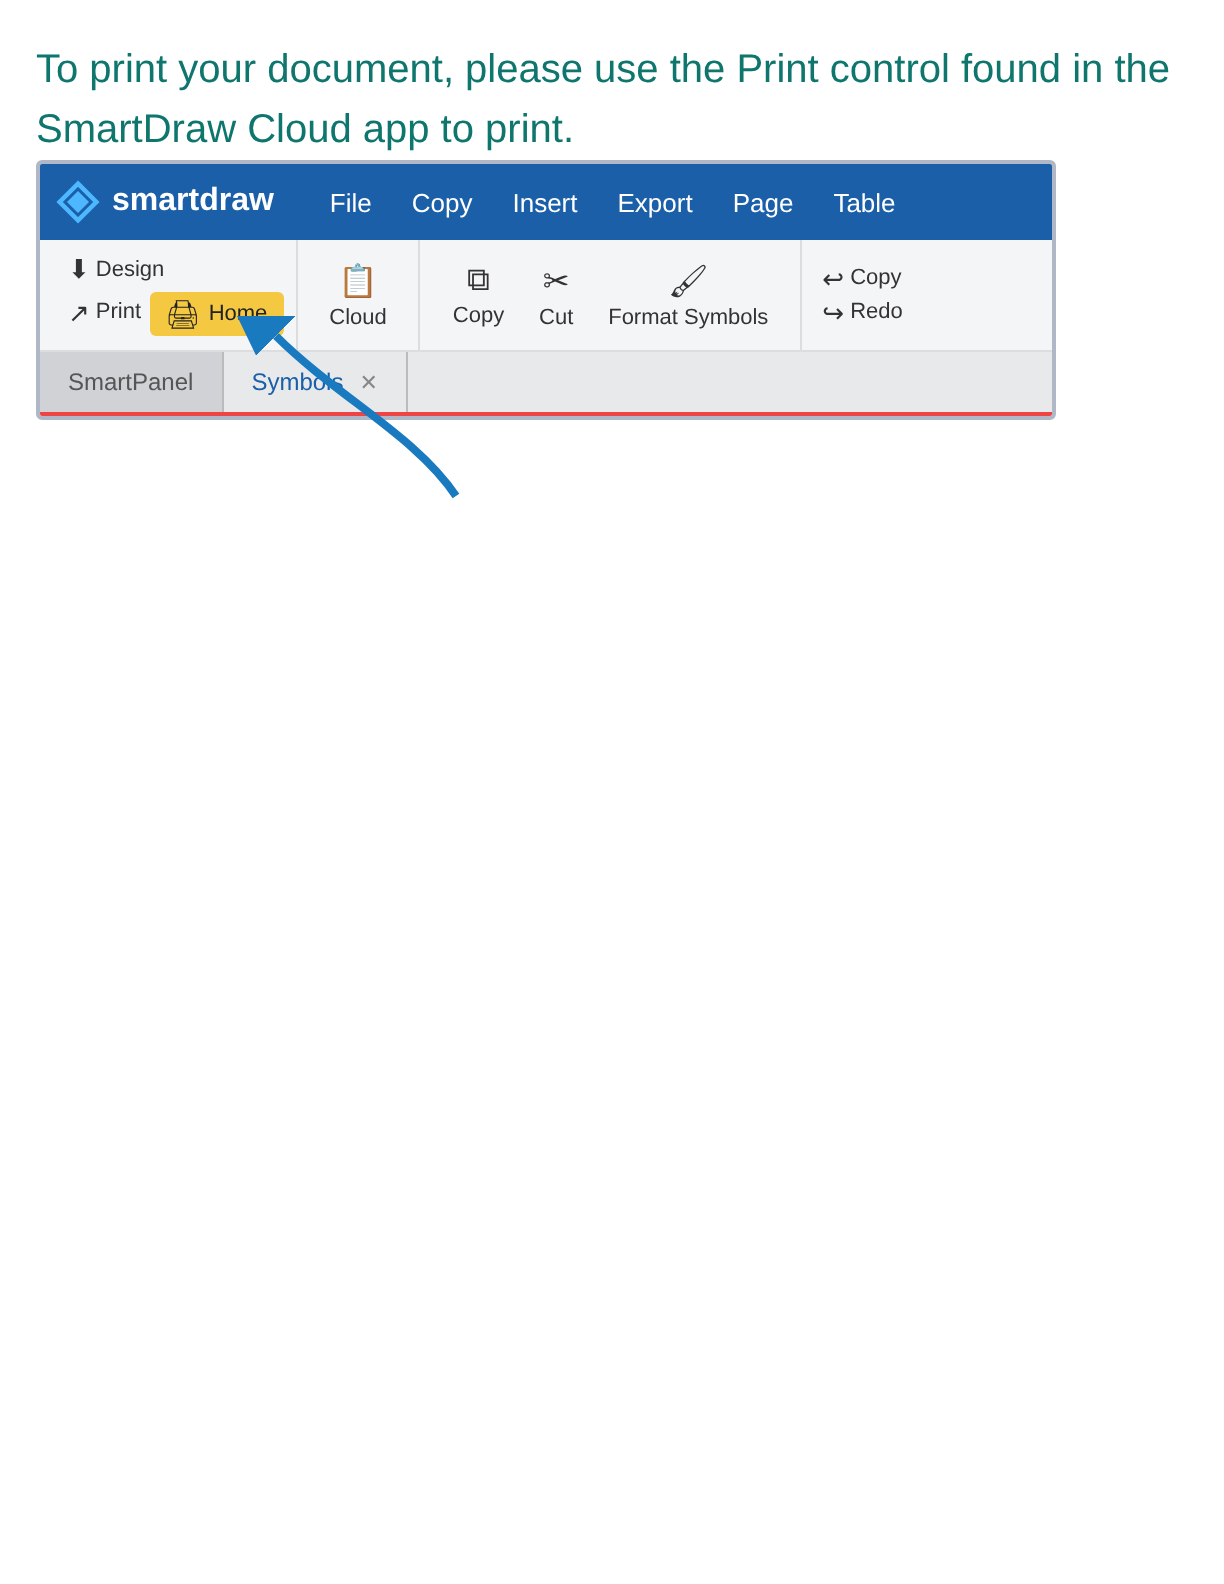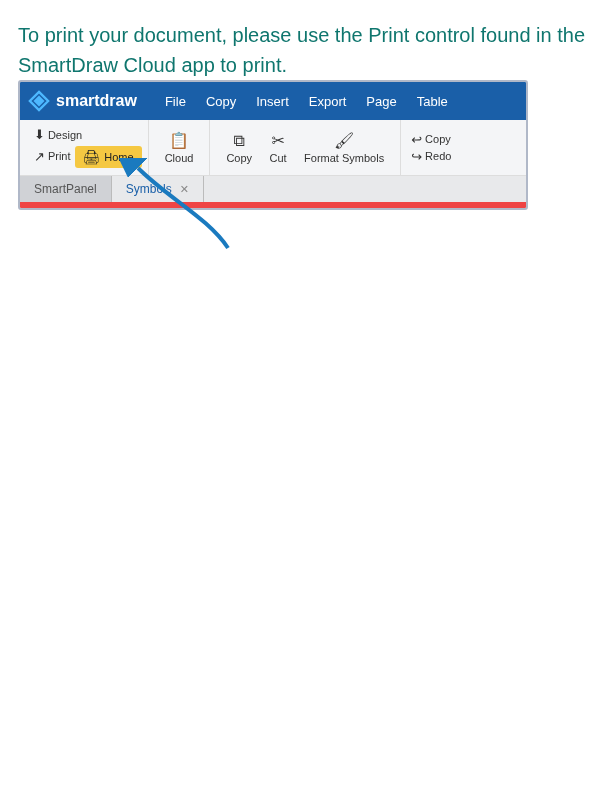--- a/index.html
+++ b/index.html
@@ -154,21 +154,21 @@
     .undo-item .btn-icon, .redo-item .btn-icon {
       font-size: 13px;
       margin-right: 3px;
     }
     
     .tabs-bar {
       background: #e8e9eb;
       display: flex;
       align-items: flex-start;
       height: 32px;
-      border-bottom: 6px solid #ef4444;
+      border-bottom: 2px solid #ef4444;
     }
     .tab-item {
       padding: 5px 14px;
       font-size: 12px;
       color: #555;
       cursor: pointer;
       background: #d0d2d6;
       border-right: 1px solid #bbb;
       height: 100%;
       display: flex;

